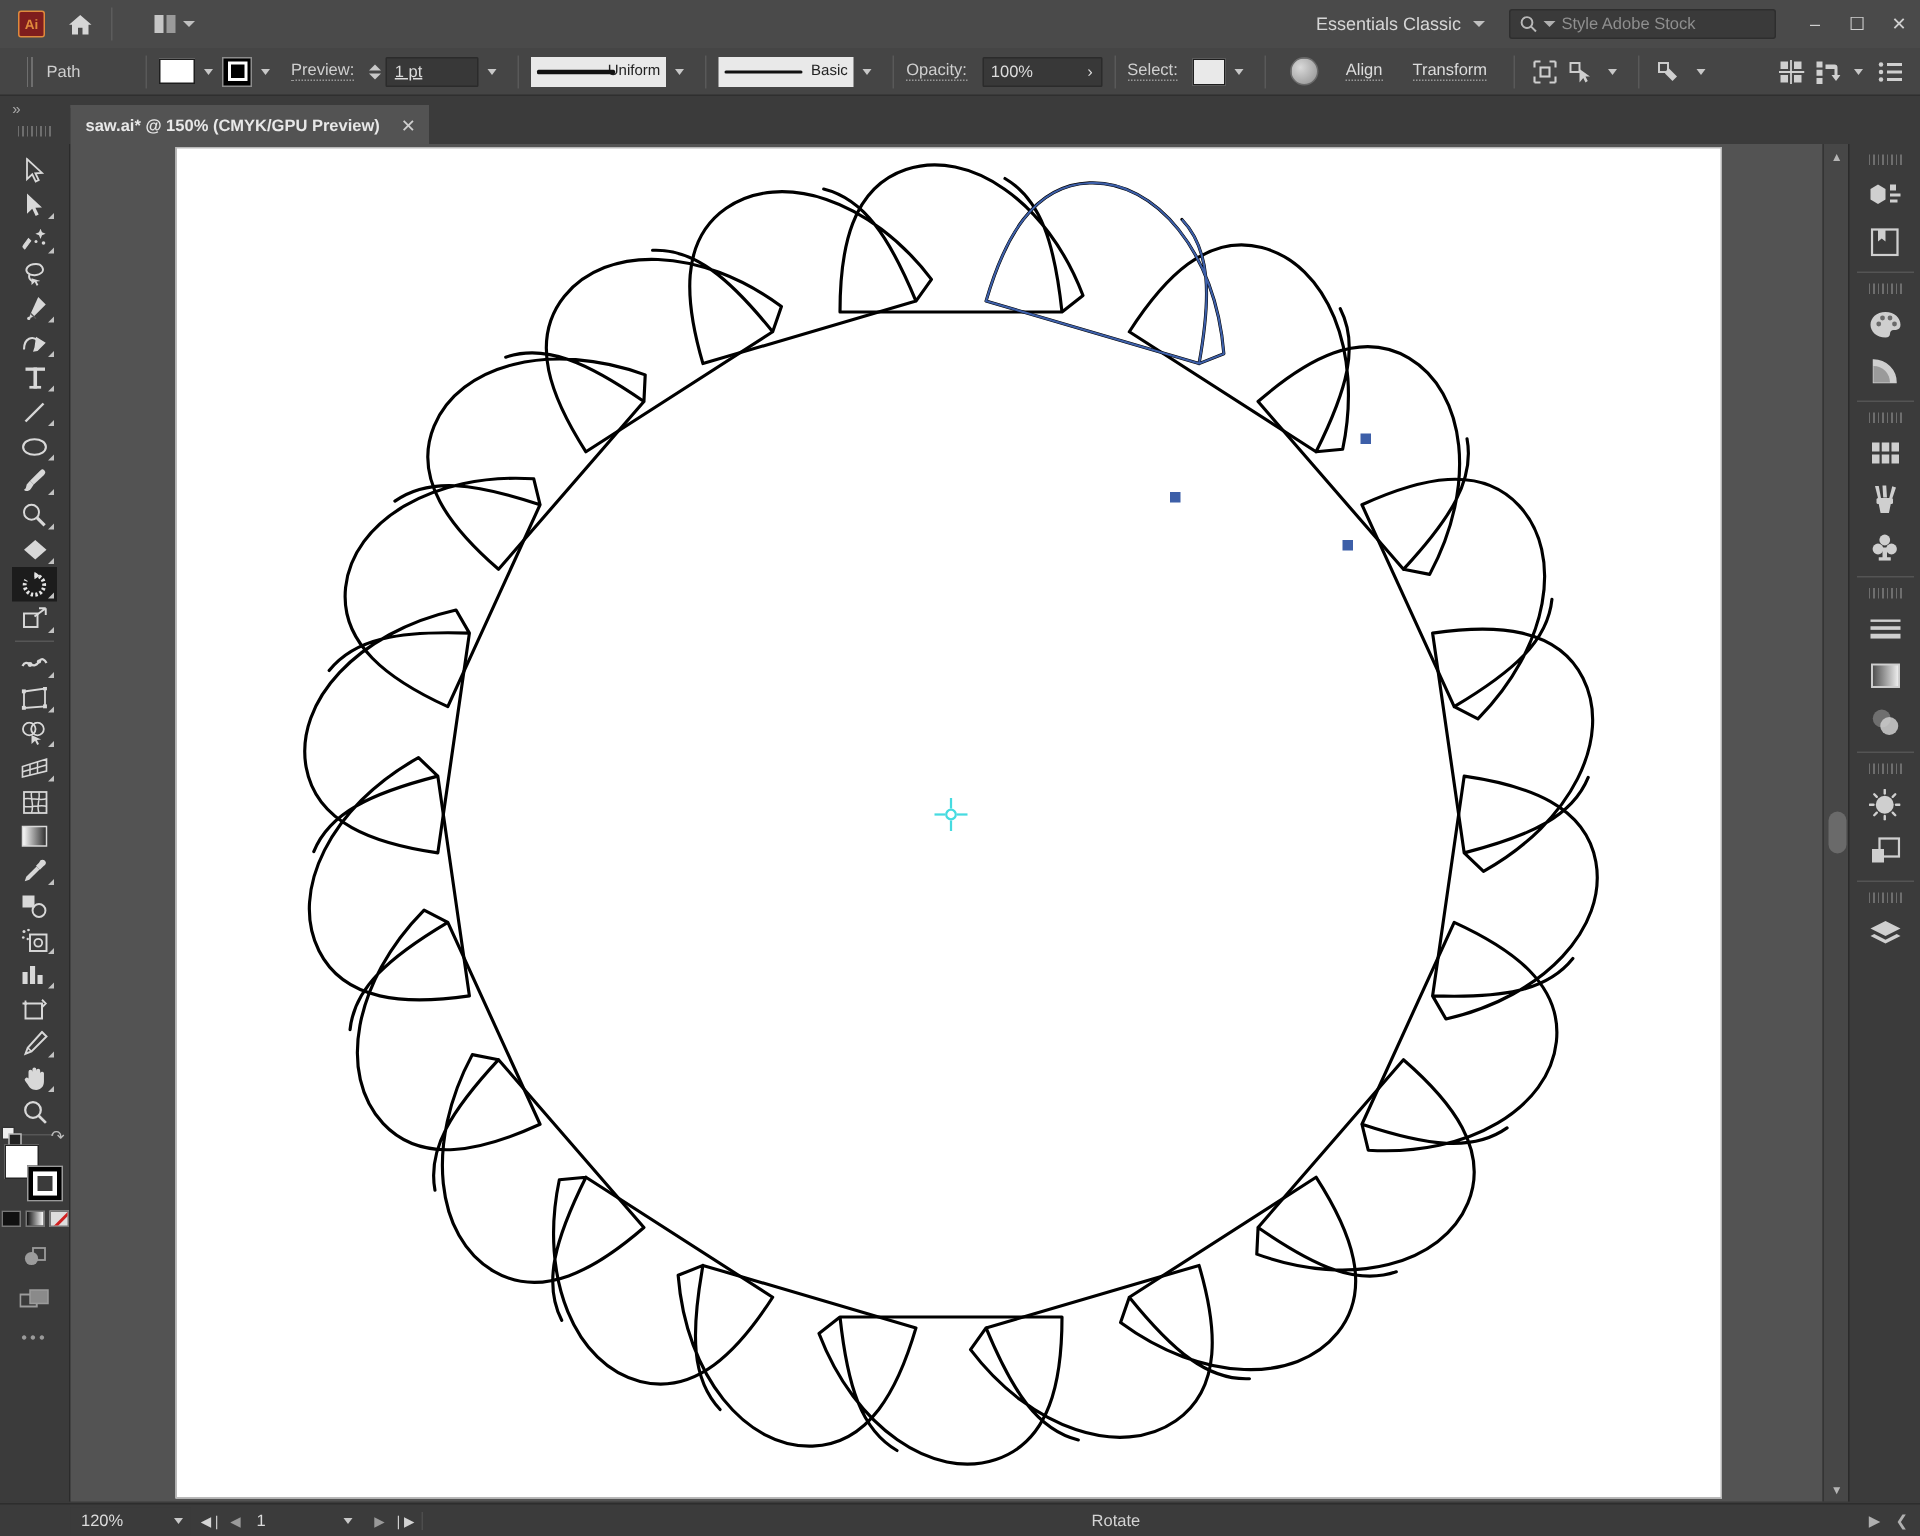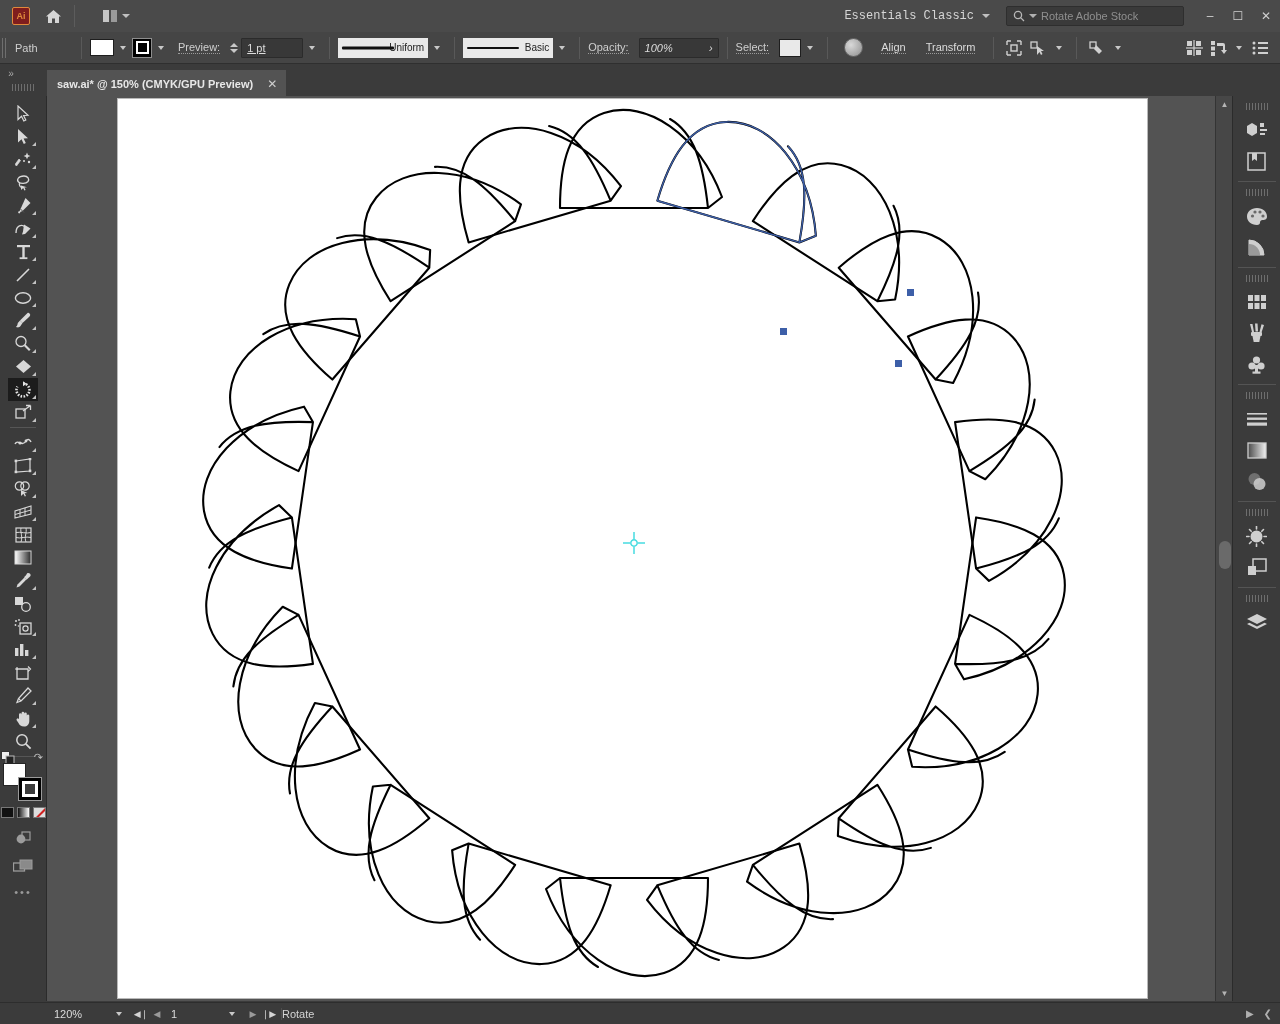--- a/index.html
+++ b/index.html
@@ -34,38 +34,38 @@
   .menu-item {
     padding:4px 9px; color:#d6d6d6; font-size:12px; cursor:default; white-space:nowrap;
   }
   .arrange-btn { display:flex; align-items:center; gap:5px; margin-left:14px; padding:3px 6px; }
   .arr-ico { display:flex; gap:2px; }
   .arr-ico i { display:block; width:6px; height:12px; background:#c6c6c6; }
   .arr-ico i.sm { width:6px; height:12px; background:#9a9a9a; }
   .chev { width:0;height:0;border-left:4px solid transparent;border-right:4px solid transparent;border-top:4px solid #c0c0c0; }
   .mb-right { margin-left:auto; display:flex; align-items:center; }
   .workspace-sel {
-    display:flex; align-items:center; gap:8px; padding:4px 10px; font-size:12px; color:#d6d6d6;font-family:Liberation Mono, monospace;
+    display:flex; align-items:center; gap:8px; padding:4px 10px; font-size:12px; color:#d6d6d6;
   }
   .search-box {
     display:flex; align-items:center; gap:4px;
     width:178px; height:20px; background:#3a3a3a; border:1px solid #2e2e2e;
     border-radius:2px; padding:0 6px; margin-left:6px; color:#8f8f8f; font-size:11px;
   }
   .win-btns { display:flex; margin-left:12px; }
   .win-btn {
     width:28px; height:30px; display:flex; align-items:center; justify-content:center;
     color:#d0d0d0; font-size:12px;
   }
 
   
   .controlbar {
     position:absolute; left:0; top:32px; width:1280px; height:32px;
     background:#454545; border-bottom:1px solid #2f2f2f;
-    display:flex; align-items:center; padding-left:2px;
+    display:flex; align-items:center; padding-left:18px;
   }
   .grip { width:5px; height:20px; margin-right:8px;
     background:repeating-linear-gradient(to right,#6e6e6e 0 1px,transparent 1px 3px); }
   .cb-label { font-size:11px; color:#cfcfcf; margin-right:10px; white-space:nowrap; }
   .cb-label.dotted { border-bottom:1px dotted #9a9a9a; }
   .cb-sep { width:1px; height:22px; background:#595959; margin:0 8px; }
   .swatch-fill {
     width:24px; height:17px; background:#fff; border:1px solid #1e1e1e;
   }
   .swatch-stroke {
@@ -82,21 +82,21 @@
   .chev-sm { width:0;height:0;border-left:3.5px solid transparent;border-right:3.5px solid transparent;border-top:4px solid #c8c8c8; }
   .spin { display:flex; flex-direction:column; gap:2px; margin-right:3px; }
   .spin i { width:0;height:0;border-left:4px solid transparent;border-right:4px solid transparent; }
   .spin i.up { border-bottom:4px solid #c8c8c8; }
   .spin i.dn { border-top:4px solid #c8c8c8; }
   .field {
     height:20px; background:#383838; border:1px solid #2b2b2b; border-radius:1px;
     display:flex; align-items:center; padding:0 5px; color:#dcdcdc; font-size:11px;
   }
   .field.w-stroke { width:62px;text-decoration:underline; }
-  .field.w-op { width:80px; justify-content:flex-start;font-style:italic; }
+  .field.w-op { width:80px; justify-content:flex-start; }
   .profile-box {
     width:90px; height:20px; background:#e9e9e9; display:flex; align-items:center;
     justify-content:flex-end; padding-right:4px; color:#222; font-size:10px; position:relative;
   }
   .profile-box::before {
     content:""; position:absolute; left:4px; top:50%; transform:translateY(-50%);
     width:52px; height:3px; background:#111; border-radius:1px;
   }
   .profile-box.brush::before { height:2px; }
   .recolor {
@@ -234,21 +234,21 @@
   }
   .sb-nav { display:flex; align-items:center; gap:0; margin-left:6px; }
   .navbtn { width:16px; height:18px; display:flex; align-items:center; justify-content:center;
     color:#9a9a9a; font-size:9px; }
   .navbtn.on { color:#d4d4d4; }
   .sb-page {
     width:74px; height:18px; display:flex; align-items:center;
     justify-content:space-between; padding:0 4px 0 6px; font-size:11px; color:#dcdcdc;
   }
   .sb-tool {
-    flex:1; text-align:left; font-size:11px; color:#d4d4d4;
+    flex:1; text-align:center; font-size:11px; color:#d4d4d4;
     border-left:1px solid #4d4d4d; margin-left:4px; padding-right:40px;
   }
   .sb-arrows { display:flex; align-items:center; gap:10px; padding-right:8px; color:#b0b0b0; font-size:10px; }
 </style>
 </head>
 <body>
 
 <div class="app">
 
   <div class="menubar">
@@ -270,21 +270,21 @@
       <div class="workspace-sel">
         <span>Essentials Classic</span>
         <span class="chev"></span>
       </div>
       <div class="search-box">
         <svg width="12" height="12" viewBox="0 0 12 12">
             <circle cx="5" cy="5" r="3.6" fill="none" stroke="#b8b8b8" stroke-width="1.3"></circle>
             <line x1="7.6" y1="7.6" x2="11" y2="11" stroke="#b8b8b8" stroke-width="1.3"></line>
           </svg>
         <span class="chev" style="border-top-color:#b0b0b0"></span>
-        <span>Rotate Adobe Stock</span>
+        <span>Style Adobe Stock</span>
       </div>
       <div class="win-btns">
         <div class="win-btn">–</div>
         <div class="win-btn">☐</div>
         <div class="win-btn close">✕</div>
       </div>
     </div>
   </div>
 
   <div class="controlbar">

